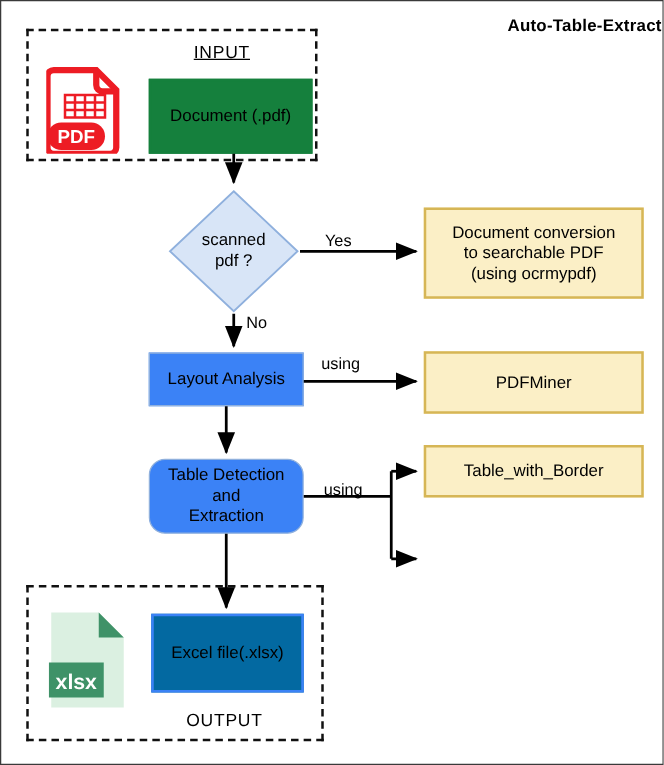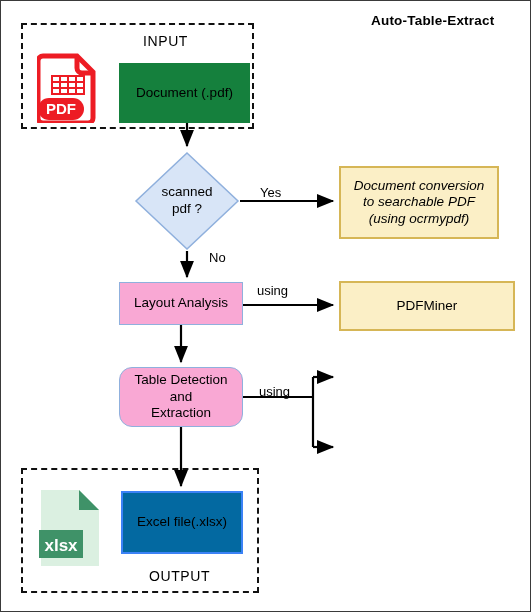--- a/index.html
+++ b/index.html
@@ -39,21 +39,21 @@
     color: #000000;
     line-height: 1.22;
     padding: 2px 4px;
     white-space: pre-line;
   }
   .node.peach {
     background: #15803d;
     border: 2px solid #15803d;
   }
   .node.blue {
-    background: #f9a8d4;
+    background: #3b82f6;
     border: 1.5px solid #8fb0dd;
   }
   .node.yellow {
     background: #fbefc6;
     border: 2px solid #d6b656;
   }
   .node.green {
     background: #0369a1;
     border: 2px solid #3b82f6;
   }
@@ -109,24 +109,24 @@
   
   .icon {
     position: absolute;
   }
 </style>
 </head>
 <body>
 
 <div id="canvas">
 
-  <div class="title" style="left:370px; top:12px;">Auto-Table-Extract</div>
+  <div class="title" style="left:405px; top:12px;">Auto-Table-Extract</div>
 
   <div class="group-box" style="left:20px; top:22px; width:233px; height:106px;"></div>
-  <div class="group-label" style="left:142px; top:32px;">INPUT</div>
+  <div class="group-label" style="left:154px; top:32px;text-decoration:underline;">INPUT</div>
 
   <div class="icon" style="left:36px; top:50px; width:62px; height:72px;">
     <svg width="62" height="72" viewBox="0 0 62 72">
       <path d="M6 5 h34 l16 16 v46 a5 5 0 0 1 -5 5 h-45 a5 5 0 0 1 -5 -5 v-57 a5 5 0 0 1 5 -5 z" fill="#ffffff" stroke="#ed1c24" stroke-width="5"></path>
       <path d="M40 5 v12 a5 5 0 0 0 5 5 h11" fill="none" stroke="#ed1c24" stroke-width="5"></path>
 
       <g stroke="#ed1c24" stroke-width="2" fill="none">
         <rect x="15" y="25" width="32" height="18"></rect>
         <line x1="15" y1="31" x2="47" y2="31"></line>
         <line x1="15" y1="37" x2="47" y2="37"></line>
@@ -143,50 +143,51 @@
   <div class="node peach" style="left:118px; top:62px; width:131px; height:60px;">Document (.pdf)</div>
 
   <div class="diamond-wrap" style="left:133px; top:150px; width:106px; height:100px;">
     <svg width="106" height="100" viewBox="0 0 106 100">
       <polygon points="53,2 104,50 53,98 2,50" fill="#d8e5f7" stroke="#8fb0dd" stroke-width="1.5"></polygon>
     </svg>
     <div class="diamond-text">scanned
 pdf ?</div>
   </div>
 
-  <div class="node yellow" style="left:338px; top:165px; width:160px; height:73px;font-style:italic;">Document conversion
+  <div class="node yellow" style="left:338px; top:165px; width:176px; height:73px;">Document conversion
 to searchable PDF
 (using ocrmypdf)</div>
 
   <div class="node blue" style="left:118px; top:281px; width:124px; height:43px;">Layout Analysis</div>
 
   <div class="node yellow" style="left:338px; top:280px; width:176px; height:50px;">PDFMiner</div>
 
   <div class="node blue" style="left:118px; top:366px; width:124px; height:60px;border-radius:13px;">Table Detection
 and
 Extraction</div>
 
+  <div class="node yellow" style="left:338px; top:355px; width:176px; height:42px;">Table_with_Border</div>
 
 
   <div class="group-box" style="left:20px; top:467px; width:238px; height:125px;"></div>
   <div class="group-label" style="left:148px; top:567px;">OUTPUT</div>
 
   <div class="icon" style="left:38px; top:487px; width:62px; height:80px;">
     <svg width="62" height="80" viewBox="0 0 62 80">
       <path d="M2 2 h38 l20 20 v56 h-58 z" fill="#dbf0e1"></path>
       <path d="M40 2 l20 20 h-20 z" fill="#3f9268"></path>
       <rect x="0" y="42" width="44" height="28" fill="#3f9268"></rect>
       <text x="22" y="63" font-family="Liberation Sans, sans-serif" font-size="17" font-weight="bold" fill="#ffffff" text-anchor="middle">xlsx</text>
     </svg>
   </div>
 
   <div class="node green" style="left:120px; top:490px; width:122px; height:63px;">Excel file(.xlsx)</div>
 
   <div class="edge-label" style="left:259px; top:184px;">Yes</div>
-  <div class="edge-label" style="left:196px; top:249px;margin-left:12px;">No</div>
+  <div class="edge-label" style="left:196px; top:249px;">No</div>
   <div class="edge-label" style="left:256px; top:282px;">using</div>
   <div class="edge-label" style="left:258px; top:383px;">using</div>
 
   <svg class="svg-layer">
     <defs>
       <marker id="arrowhead" markerWidth="9" markerHeight="9" refX="7.4" refY="3.4" orient="auto" markerUnits="strokeWidth">
         <path d="M0,0.2 L8,3.4 L0,6.6 z" fill="#000000"></path>
       </marker>
     </defs>
     <g stroke="#000000" stroke-width="2.2" fill="none">

